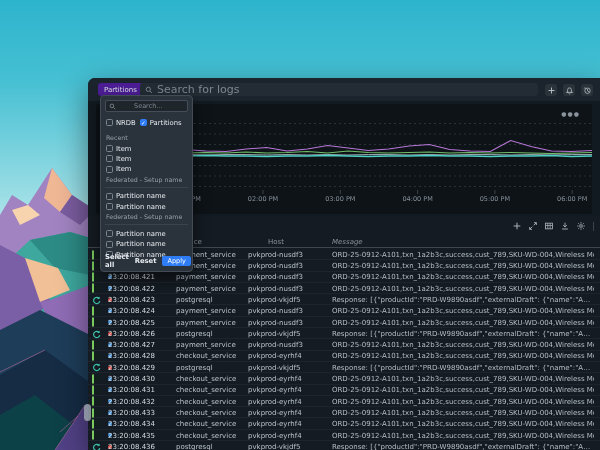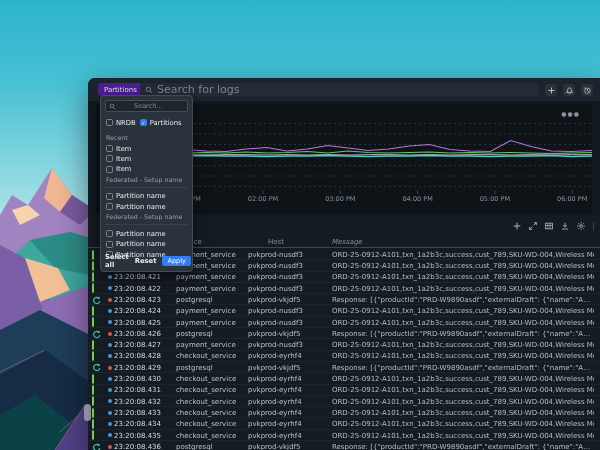--- a/index.html
+++ b/index.html
@@ -48,21 +48,21 @@
   .table-header .h-message{position:absolute;left:244px;top:2px;font-style:italic;}
   .rows{position:absolute;top:33px;left:0;width:100%;height:201px;overflow:hidden;}
   .log-row{position:relative;width:100%;height:11.3px;border-bottom:1px solid #1d242b;cursor:pointer;
     font-size:7px;color:#bac3ca;}
   .log-row .c-icon{position:absolute;left:4px;top:1.5px;width:9px;height:9px;}
   .icon-app{width:8px;height:8px;border-radius:2px;background:linear-gradient(145deg,#63b546,#3f7d2c);
     border:1px solid #79c95c;position:relative;}
   .icon-app::after{content:"";position:absolute;left:1.5px;top:1.5px;width:3px;height:3px;
     border:1px solid rgba(10,40,10,.55);border-radius:1px;}
   .c-dot{position:absolute;left:20px;top:3.6px;width:4px;height:4px;border-radius:50%;}
-  .c-ts{position:absolute;left:26px;top:1.8px;color:#d7dee3;text-align:center;}
+  .c-ts{position:absolute;left:20px;top:1.8px;color:#d7dee3;text-align:center;}
   .c-service{position:absolute;left:88px;top:1.8px;}
   .c-host{position:absolute;left:160px;top:1.8px;}
   .c-msg{position:absolute;left:244px;top:1.8px;width:262px;white-space:nowrap;overflow:hidden;color:#b6bfc6;}
 
   
   .dropdown{position:absolute;left:12px;top:17px;width:93px;height:177px;background:#2a323b;
     border:1px solid #434c55;border-radius:4px;z-index:50;box-shadow:0 6px 16px rgba(0,0,0,.5);
     padding:4px;overflow:hidden;}
   .dd-search{height:12px;background:#1e252b;border:1px solid #454e58;border-radius:2px;
     display:flex;align-items:center;padding:0 3px;gap:18px;margin-bottom:6px;}

